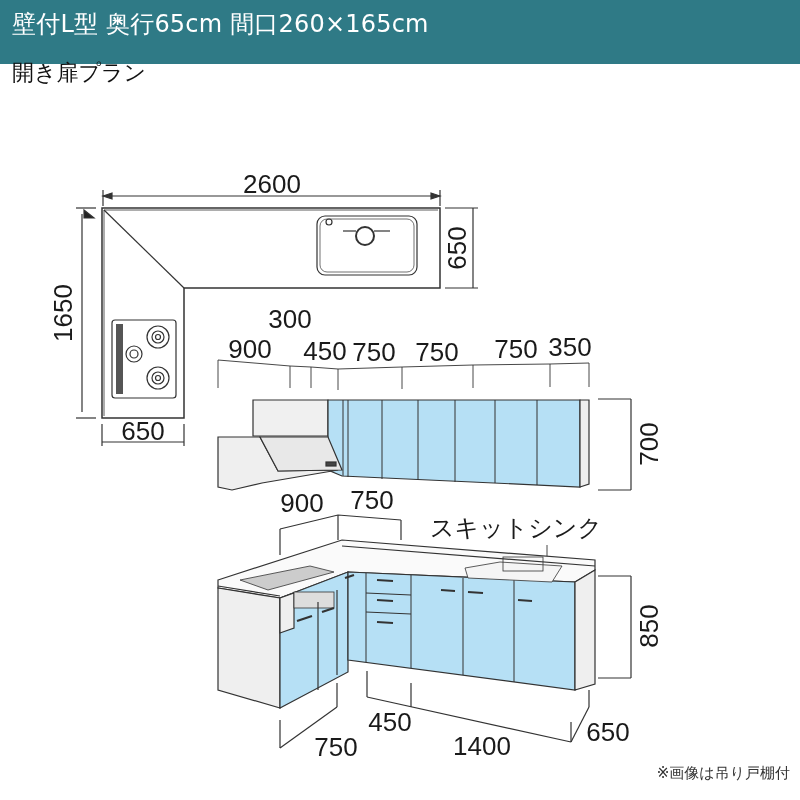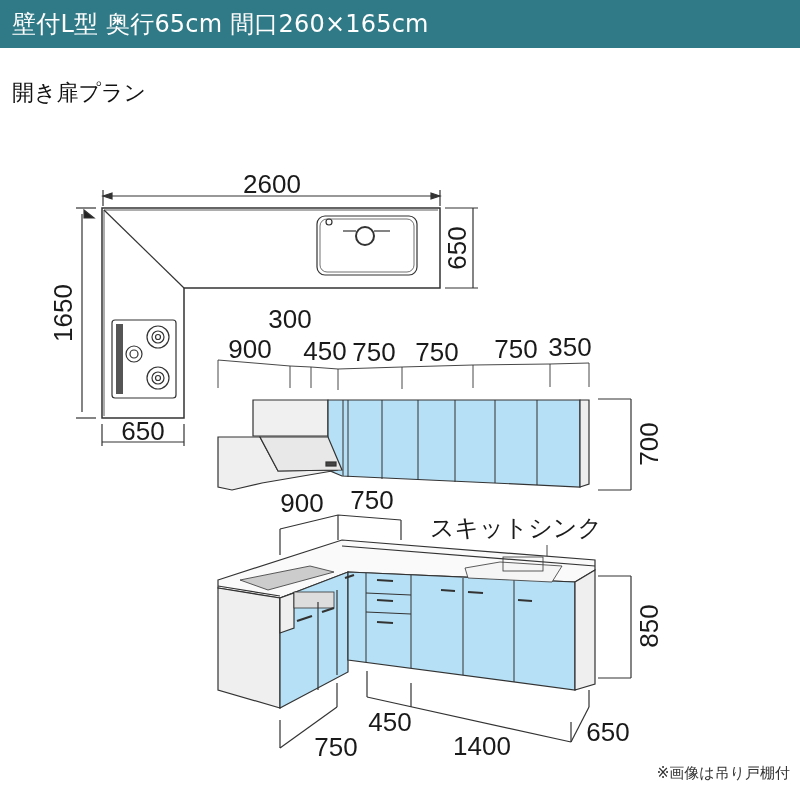--- a/index.html
+++ b/index.html
@@ -1,21 +1,21 @@
 <!DOCTYPE html>
 <html><head>
 <meta charset="utf-8">
 <style>
   html, body { margin:0; padding:0; background:#ffffff; }
   body { width:800px; height:800px; position:relative; overflow:hidden;
          font-family: "DejaVu Sans", "Liberation Sans", sans-serif; }
-  .header { position:absolute; left:0; top:0; width:800px; height:48px; background:#2f7a86;
+  .header { position:absolute; left:0; top:0; width:800px; height:64px; background:#2f7a86;
             color:#ffffff; font-size:24px; line-height:48px; padding-left:12px; box-sizing:border-box;
             letter-spacing:0.2px; font-weight:500; }
-  .subtitle { position:absolute; left:12px; top:58px; font-size:22px; color:#111;margin-top:20px; }
+  .subtitle { position:absolute; left:12px; top:58px; font-size:22px; color:#111; }
   .drawing { position:absolute; left:0; top:0; width:800px; height:800px; }
   .dim { font-family: "Liberation Sans", sans-serif; font-size:26px; fill:#1a1a1a; }
   .label-jp { font-family: "DejaVu Sans", sans-serif; font-size:24px; fill:#1a1a1a; }
   .note { position:absolute; right:10px; top:764px; font-size:15px; color:#333;margin-left:20px; }
 </style>
 </head>
 <body>
 
 <div class="header">
   <span>壁付L型 奥行65cm 間口260×165cm</span>

